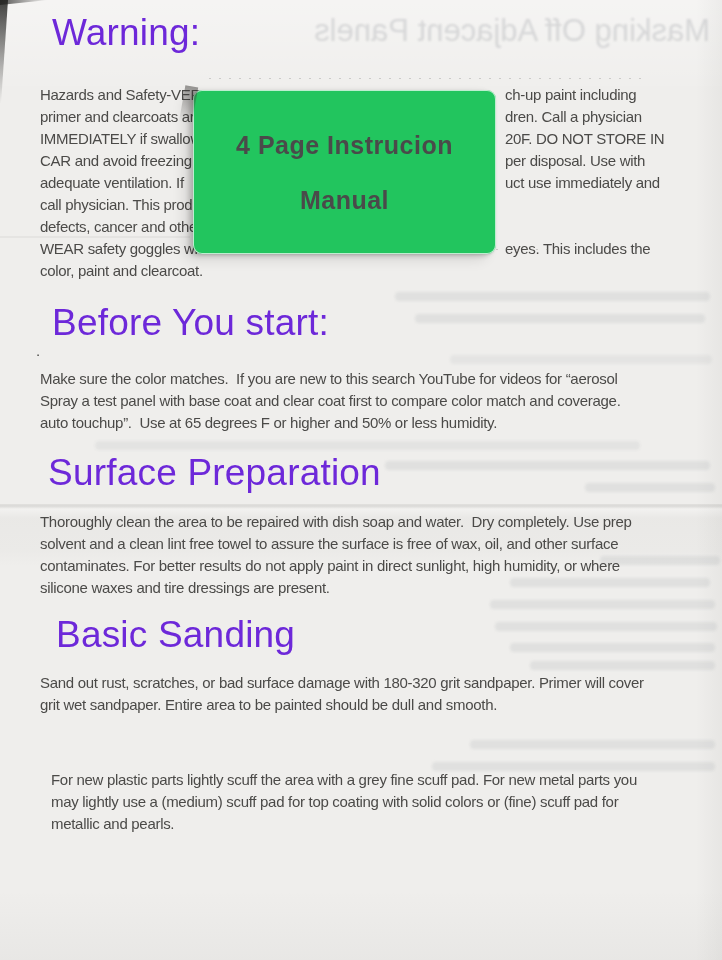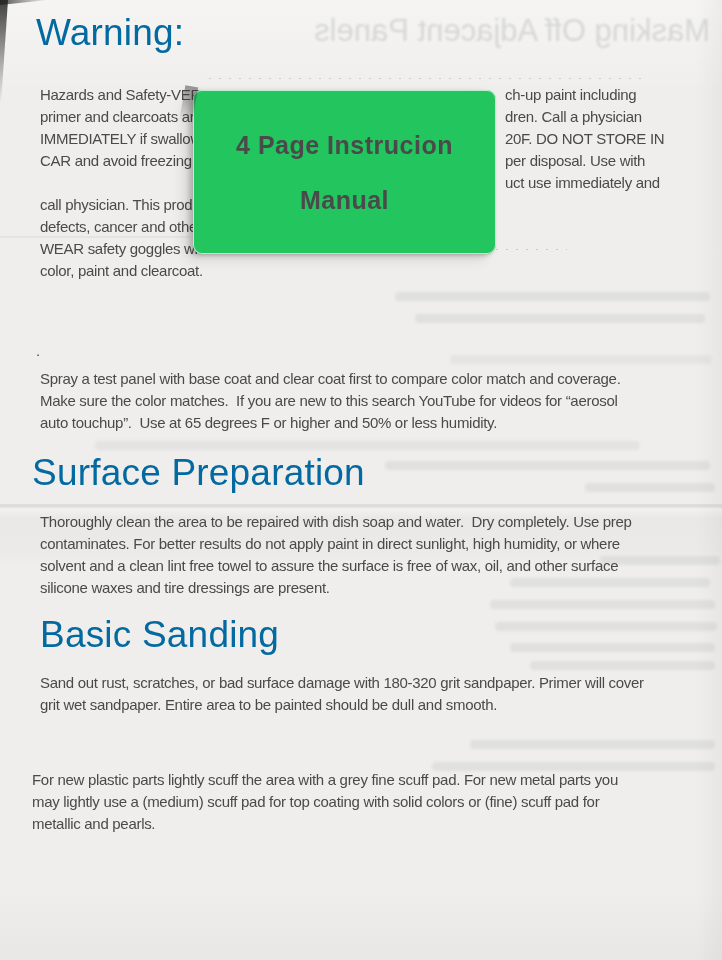--- a/index.html
+++ b/index.html
@@ -35,21 +35,21 @@
     position:absolute; top:13px; left:332px; width:378px;
     transform:scaleX(-1); white-space:nowrap;
     font-size:31px; color:rgba(112,118,128,.22); filter:blur(1.1px);
     z-index:0;
   }
   .gbar { position:absolute; height:9px; border-radius:4px;
           background:rgba(125,130,140,.13); filter:blur(1.6px); z-index:0; }
 
   
   .heading { position:absolute; font-size:37px; line-height:46px;
-             color:#0369a1; letter-spacing:.2px; z-index:2; white-space:pre; }
+             color:#6d28d9; letter-spacing:.2px; z-index:2; white-space:pre;margin-left:16px; }
 
   
   .para { position:absolute; font-size:15px; line-height:22px;
           letter-spacing:-.3px; color:#4b4a48; z-index:2; }
   .flow-line { height:22px; white-space:pre; }
 
   
   .warning-para { position:absolute; left:40px; top:84px; width:662px; height:214px;
                   font-size:15px; line-height:22px; letter-spacing:-.3px; z-index:2; }
   .wline { position:absolute; left:0; height:22px; width:100%; }
@@ -122,63 +122,66 @@
     </div>
     <div class="wline" style="top:44px">
       <span class="lfrag">IMMEDIATELY if swallow</span>
       <span class="rfrag">20F. DO NOT STORE IN</span>
     </div>
     <div class="wline" style="top:66px">
       <span class="lfrag">CAR and avoid freezing.</span>
       <span class="rfrag">per disposal. Use with</span>
     </div>
     <div class="wline" style="top:88px">
+      <span class="lfrag">adequate ventilation. If</span>
       <span class="rfrag">uct use immediately and</span>
     </div>
     <div class="wline" style="top:110px">
       <span class="lfrag">call physician. This produ</span>
     </div>
     <div class="wline" style="top:132px">
       <span class="lfrag">defects, cancer and othe</span>
     </div>
     <div class="wline" style="top:154px">
       <span class="lfrag">WEAR safety goggles wh</span>
+      <span class="rfrag">eyes. This includes the</span>
     </div>
     <div class="wline" style="top:176px">
       <span class="lfrag">color, paint and clearcoat.</span>
     </div>
   </div>
 
   <div class="dots dots-top"></div>
   <div class="dots dots-bottom"></div>
   <div class="sticker-lift"></div>
   <div class="sticker">
     <div class="sticker-line">4 Page Instrucion</div>
     <div class="sticker-line">Manual</div>
   </div>
 
+  <div class="heading" style="left:36px;top:300px">Before You start:</div>
   <span class="stray">.</span>
   <div class="para" style="left:40px;top:368px">
+    <div class="flow-line">Make sure the color matches.  If you are new to this search YouTube for videos for “aerosol</div>
     <div class="flow-line">Spray a test panel with base coat and clear coat first to compare color match and coverage.</div>
-    <div class="flow-line">Make sure the color matches.  If you are new to this search YouTube for videos for “aerosol</div>
     <div class="flow-line">auto touchup”.  Use at 65 degrees F or higher and 50% or less humidity.</div>
   </div>
 
   <div class="heading" style="left:32px;top:450px">Surface Preparation</div>
   <div class="para" style="left:40px;top:511px">
     <div class="flow-line">Thoroughly clean the area to be repaired with dish soap and water.  Dry completely. Use prep</div>
+    <div class="flow-line">solvent and a clean lint free towel to assure the surface is free of wax, oil, and other surface</div>
     <div class="flow-line">contaminates. For better results do not apply paint in direct sunlight, high humidity, or where</div>
-    <div class="flow-line">solvent and a clean lint free towel to assure the surface is free of wax, oil, and other surface</div>
     <div class="flow-line">silicone waxes and tire dressings are present.</div>
   </div>
 
   <div class="heading" style="left:40px;top:612px">Basic Sanding</div>
   <div class="para" style="left:40px;top:672px">
     <div class="flow-line">Sand out rust, scratches, or bad surface damage with 180-320 grit sandpaper. Primer will cover</div>
     <div class="flow-line">grit wet sandpaper. Entire area to be painted should be dull and smooth.</div>
   </div>
-  <div class="para" style="left:32px;top:769px">
+  <div class="para" style="left:51px;top:769px">
     <div class="flow-line">For new plastic parts lightly scuff the area with a grey fine scuff pad. For new metal parts you</div>
     <div class="flow-line">may lightly use a (medium) scuff pad for top coating with solid colors or (fine) scuff pad for</div>
     <div class="flow-line">metallic and pearls.</div>
   </div>
 
 </div>
 
 </body></html>

